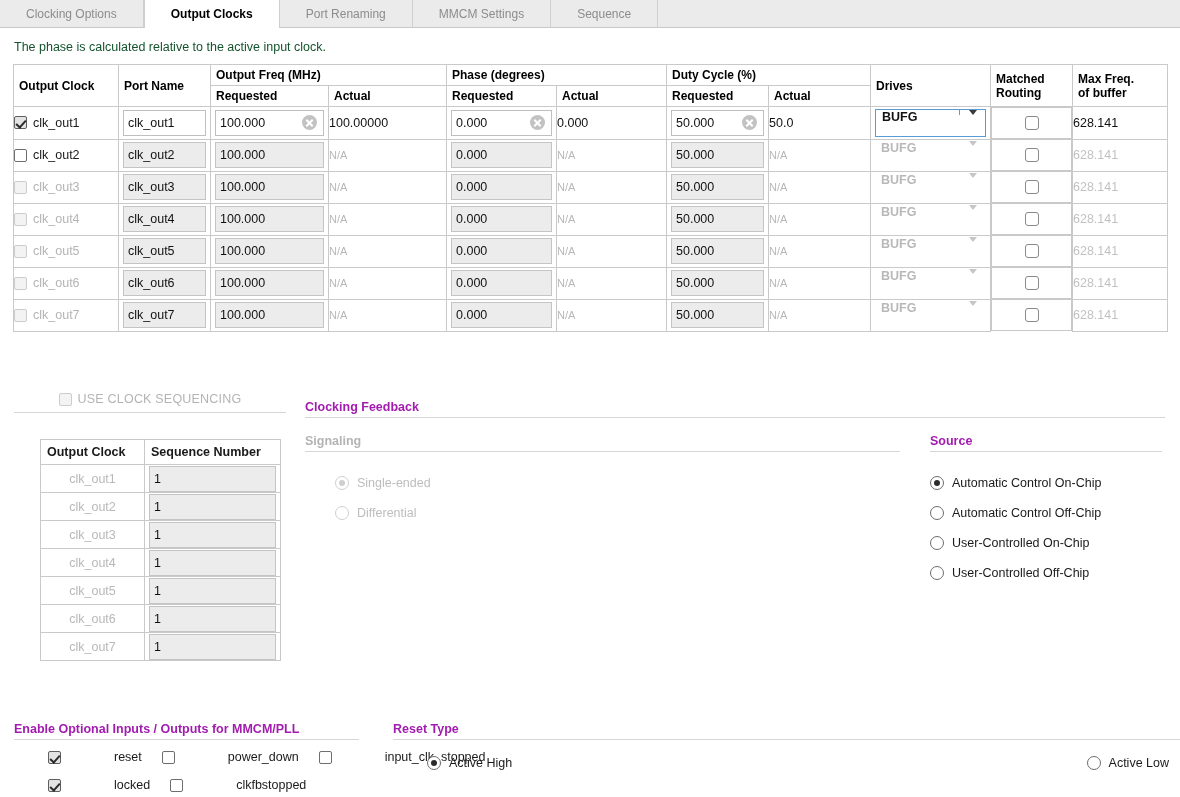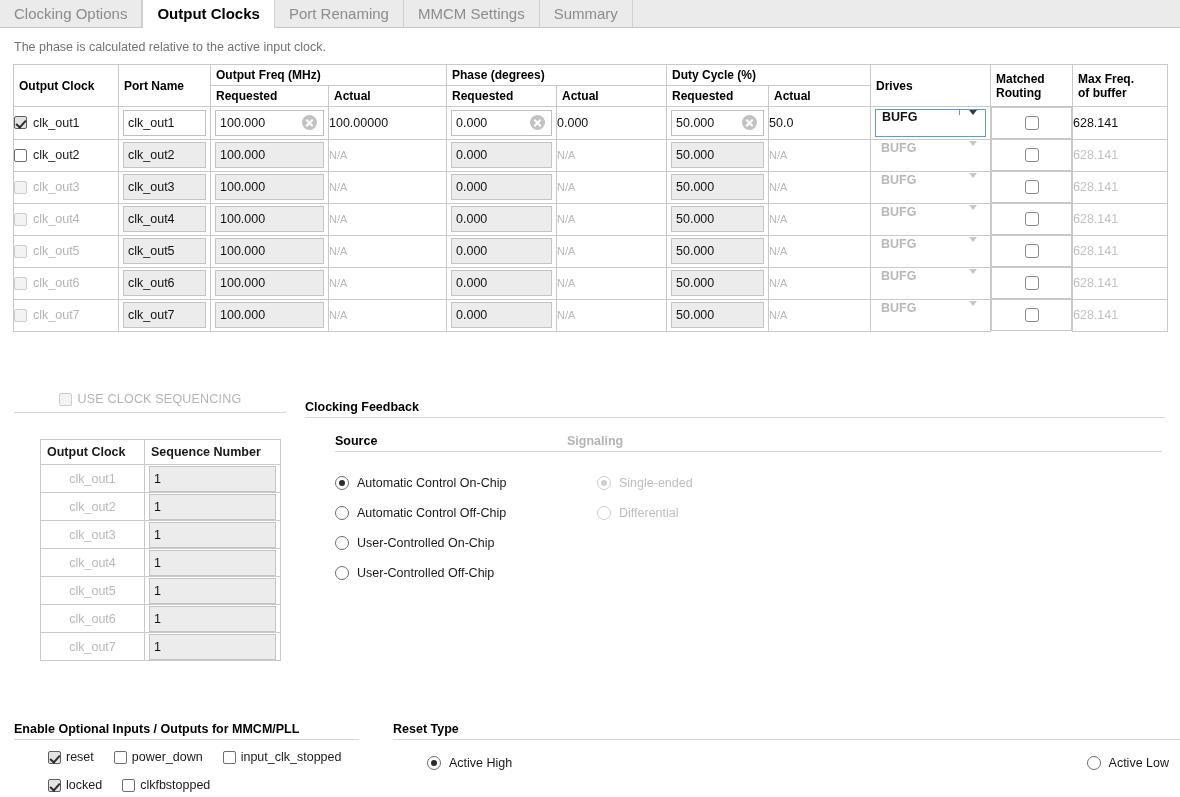--- a/index.html
+++ b/index.html
@@ -18,22 +18,22 @@
     position: relative;
     height: 28px;
     background: #ebebeb;
     border-bottom: 1px solid #c8c8c8;
     display: flex;
     align-items: stretch;
   }
   .tab {
     display: flex;
     align-items: center;
-    padding: 0 14px;
-    font-size: 15px;
+    padding: 0 26px;
+    font-size: 12px;
     color: #8c8c8c;
     border-right: 1px solid #cfcfcf;
     cursor: default;
     white-space: nowrap;
   }
   .tab.active {
     background: #ffffff;
     color: #000000;
     font-weight: bold;
     border-right: 1px solid #cfcfcf;
@@ -41,21 +41,21 @@
     margin-bottom: -1px;
     padding-bottom: 1px;
   }
   .tab-filler { flex: 1; }
 
   
   .page { padding: 0; position: relative; }
   .note {
     margin: 12px 14px 10px 14px;
     font-size: 12.5px;
-    color: #737373;
+    color: #14532d;
   }
 
   
   .clocks-wrap { margin: 0 0 0 13px; width: 1154px; }
   table.clocks {
     border-collapse: collapse;
     width: 100%;
     background: #fff;
     table-layout: fixed;
   }
@@ -181,21 +181,21 @@
     width: 14px; height: 14px;
     border: 1px solid #8a8a8a;
     border-radius: 3px;
     background: #fff;
   }
 
   
   .sect-title {
     font-size: 12.5px;
     font-weight: bold;
-    color: #000000;
+    color: #a21caf;
     padding-bottom: 3px;
   }
   .sect-title.muted { color: #b4b4b4; font-weight: bold; }
   .rule { border-bottom: 1px solid #d6d6d6; }
 
   
   .seq-block { position: absolute; left: 14px; top: 352px; width: 272px; }
   .seq-head { display: flex; align-items: center; padding-bottom: 6px; justify-content: center; }
   .seq-head .lbl { font-size: 12.5px; color: #b4b4b4; letter-spacing: .2px; }
   table.seq {
@@ -246,21 +246,21 @@
     font-size: 12.5px;
     margin: 0 0 0 30px;
     height: 30px;
   }
   .ritem.dis { color: #bdbdbd; }
 
   
   .bot-left { position: absolute; left: 14px; top: 682px; width: 345px; }
   .bot-right { position: absolute; left: 393px; top: 682px; width: 790px; }
   .opt-row { display: flex; align-items: center; margin-left: 34px; height: 34px; }
-  .opt { display: flex; align-items: center; font-size: 12.5px; margin-right: 20px; }
+  .opt { display: flex; align-items: center; font-size: 12.5px; margin-right: 20px; gap: 48px; }
   .opt .cb { margin-right: 5px; }
   .reset-row { display: flex; align-items: center; margin-left: 34px; margin-top: 16px; justify-content: space-between; }
   .reset-row .ritem { margin: 0 14px 0 0; height: auto; }
 </style>
 </head>
 <body>
 
 <div class="tabbar">
   <div class="tab">
       <span>Clocking Options</span>
@@ -268,21 +268,21 @@
   <div class="tab active">
       <span>Output Clocks</span>
     </div>
   <div class="tab">
       <span>Port Renaming</span>
     </div>
   <div class="tab">
       <span>MMCM Settings</span>
     </div>
   <div class="tab">
-      <span>Summary</span>
+      <span>Sequence</span>
     </div>
   <div class="tab-filler"></div>
 </div>
 
 <div class="page">
 
   <div class="note">The phase is calculated relative to the active input clock.</div>
 
   <div class="clocks-wrap">
     <table class="clocks">
@@ -723,53 +723,53 @@
             </td>
           </tr>
         </tbody>
     </table>
   </div>
 
   <div class="fb-block">
     <div class="sect-title">Clocking Feedback</div>
     <div class="rule"></div>
     <div class="fb-cols">
+      <div class="fb-col wide">
+        <div class="sect-title muted">Signaling</div>
+        <div class="rule"></div>
+        <div id="signaling-opts" style="margin-top:16px">
+            <div class="ritem dis">
+              <span class="radio sel dis"></span>
+              <span>Single-ended</span>
+            </div>
+            <div class="ritem dis">
+              <span class="radio dis"></span>
+              <span>Differential</span>
+            </div>
+          </div>
+      </div>
       <div class="fb-col" style="width:262px">
         <div class="sect-title" style="margin-left:30px">Source</div>
         <div class="rule" style="margin-left:30px"></div>
         <div id="source-opts" style="margin-top:16px">
             <div class="ritem">
               <span class="radio sel"></span>
               <span>Automatic Control On-Chip</span>
             </div>
             <div class="ritem">
               <span class="radio"></span>
               <span>Automatic Control Off-Chip</span>
             </div>
             <div class="ritem">
               <span class="radio"></span>
               <span>User-Controlled On-Chip</span>
             </div>
             <div class="ritem">
               <span class="radio"></span>
               <span>User-Controlled Off-Chip</span>
-            </div>
-          </div>
-      </div>
-      <div class="fb-col wide">
-        <div class="sect-title muted">Signaling</div>
-        <div class="rule"></div>
-        <div id="signaling-opts" style="margin-top:16px">
-            <div class="ritem dis">
-              <span class="radio sel dis"></span>
-              <span>Single-ended</span>
-            </div>
-            <div class="ritem dis">
-              <span class="radio dis"></span>
-              <span>Differential</span>
             </div>
           </div>
       </div>
     </div>
   </div>
 
   <div class="bot-left">
     <div class="sect-title">Enable Optional Inputs / Outputs for MMCM/PLL</div>
     <div class="rule"></div>
     <div class="opt-row" id="opt-row1">

